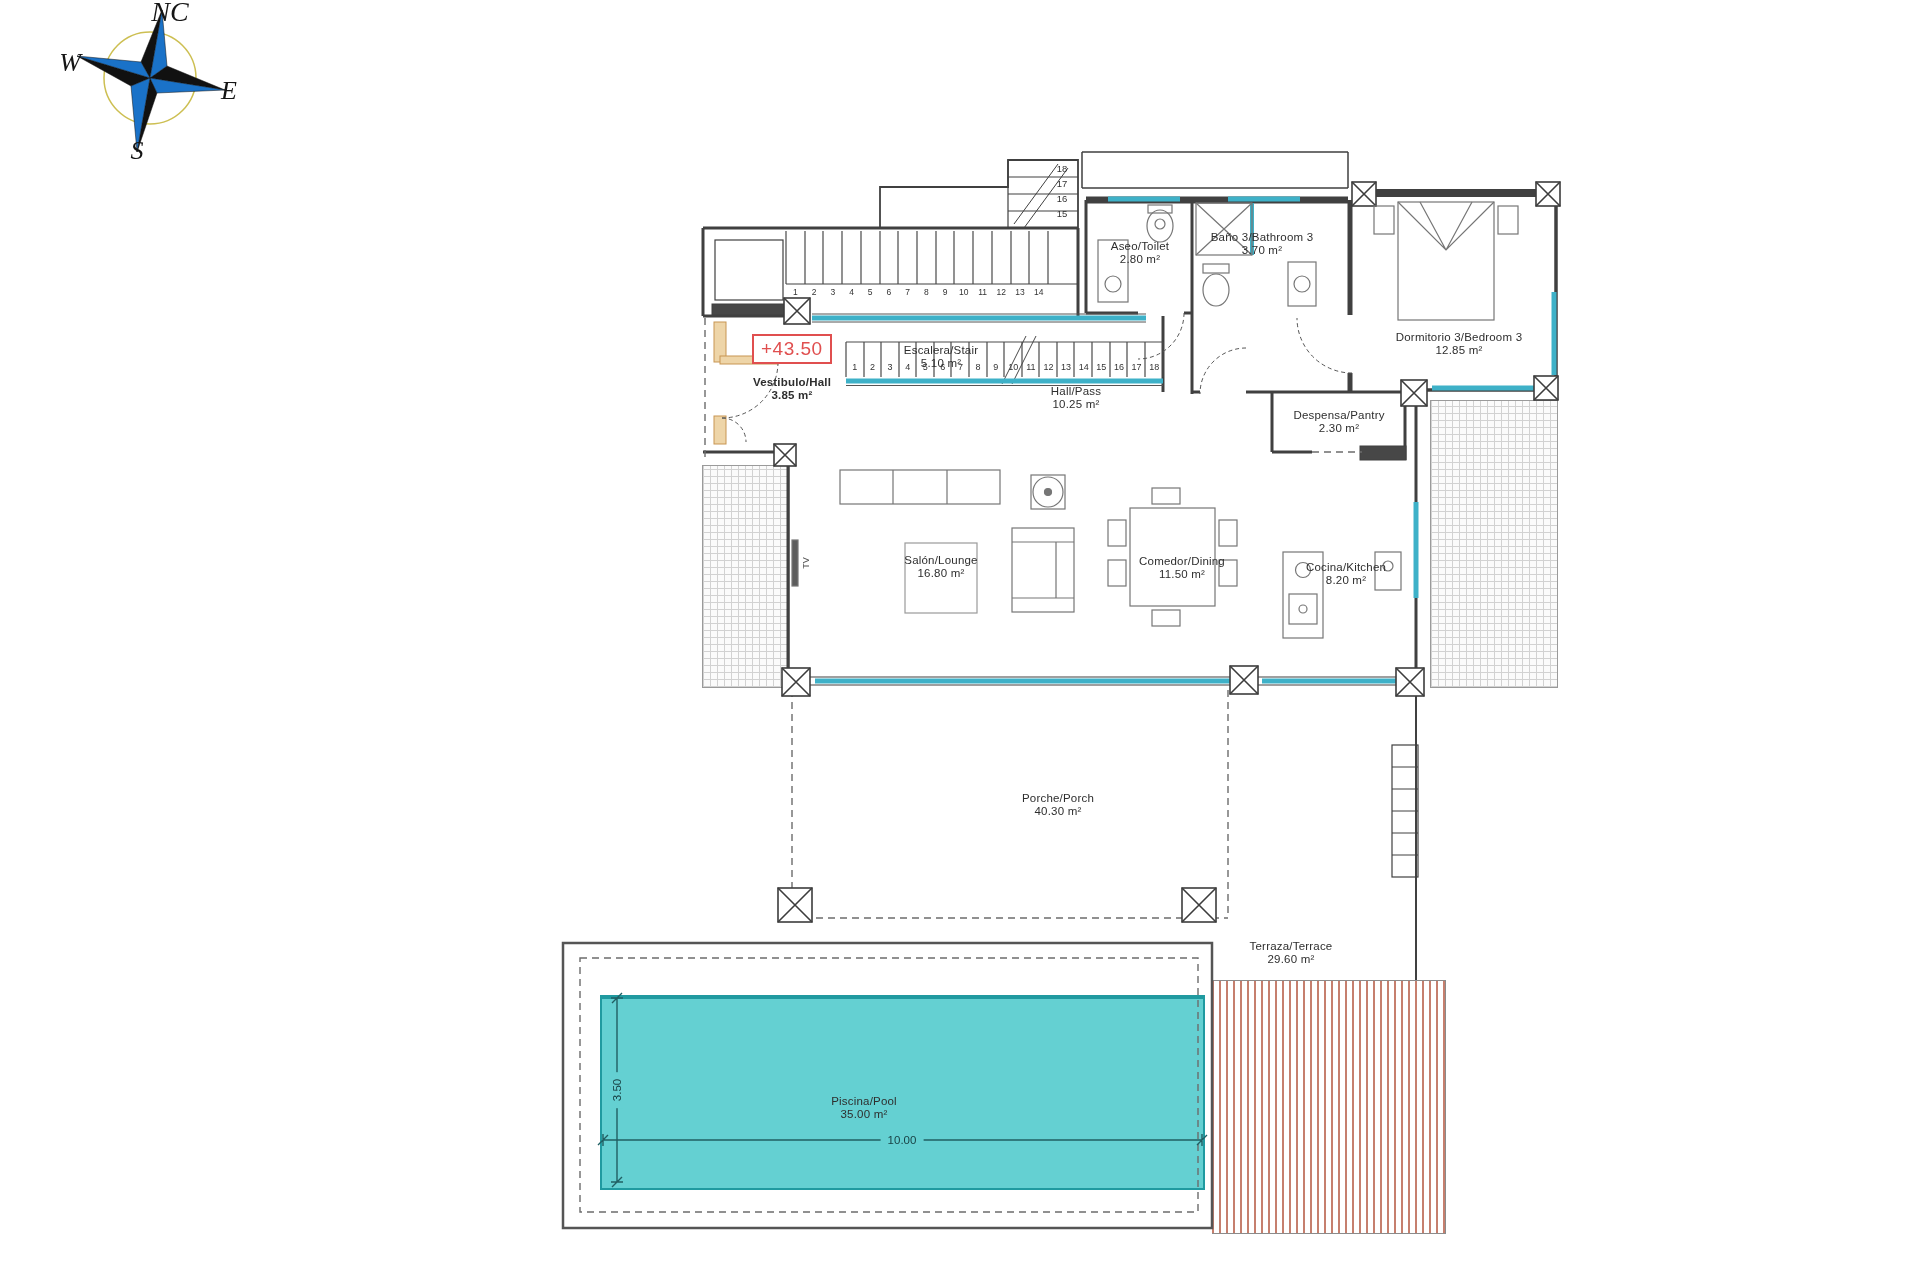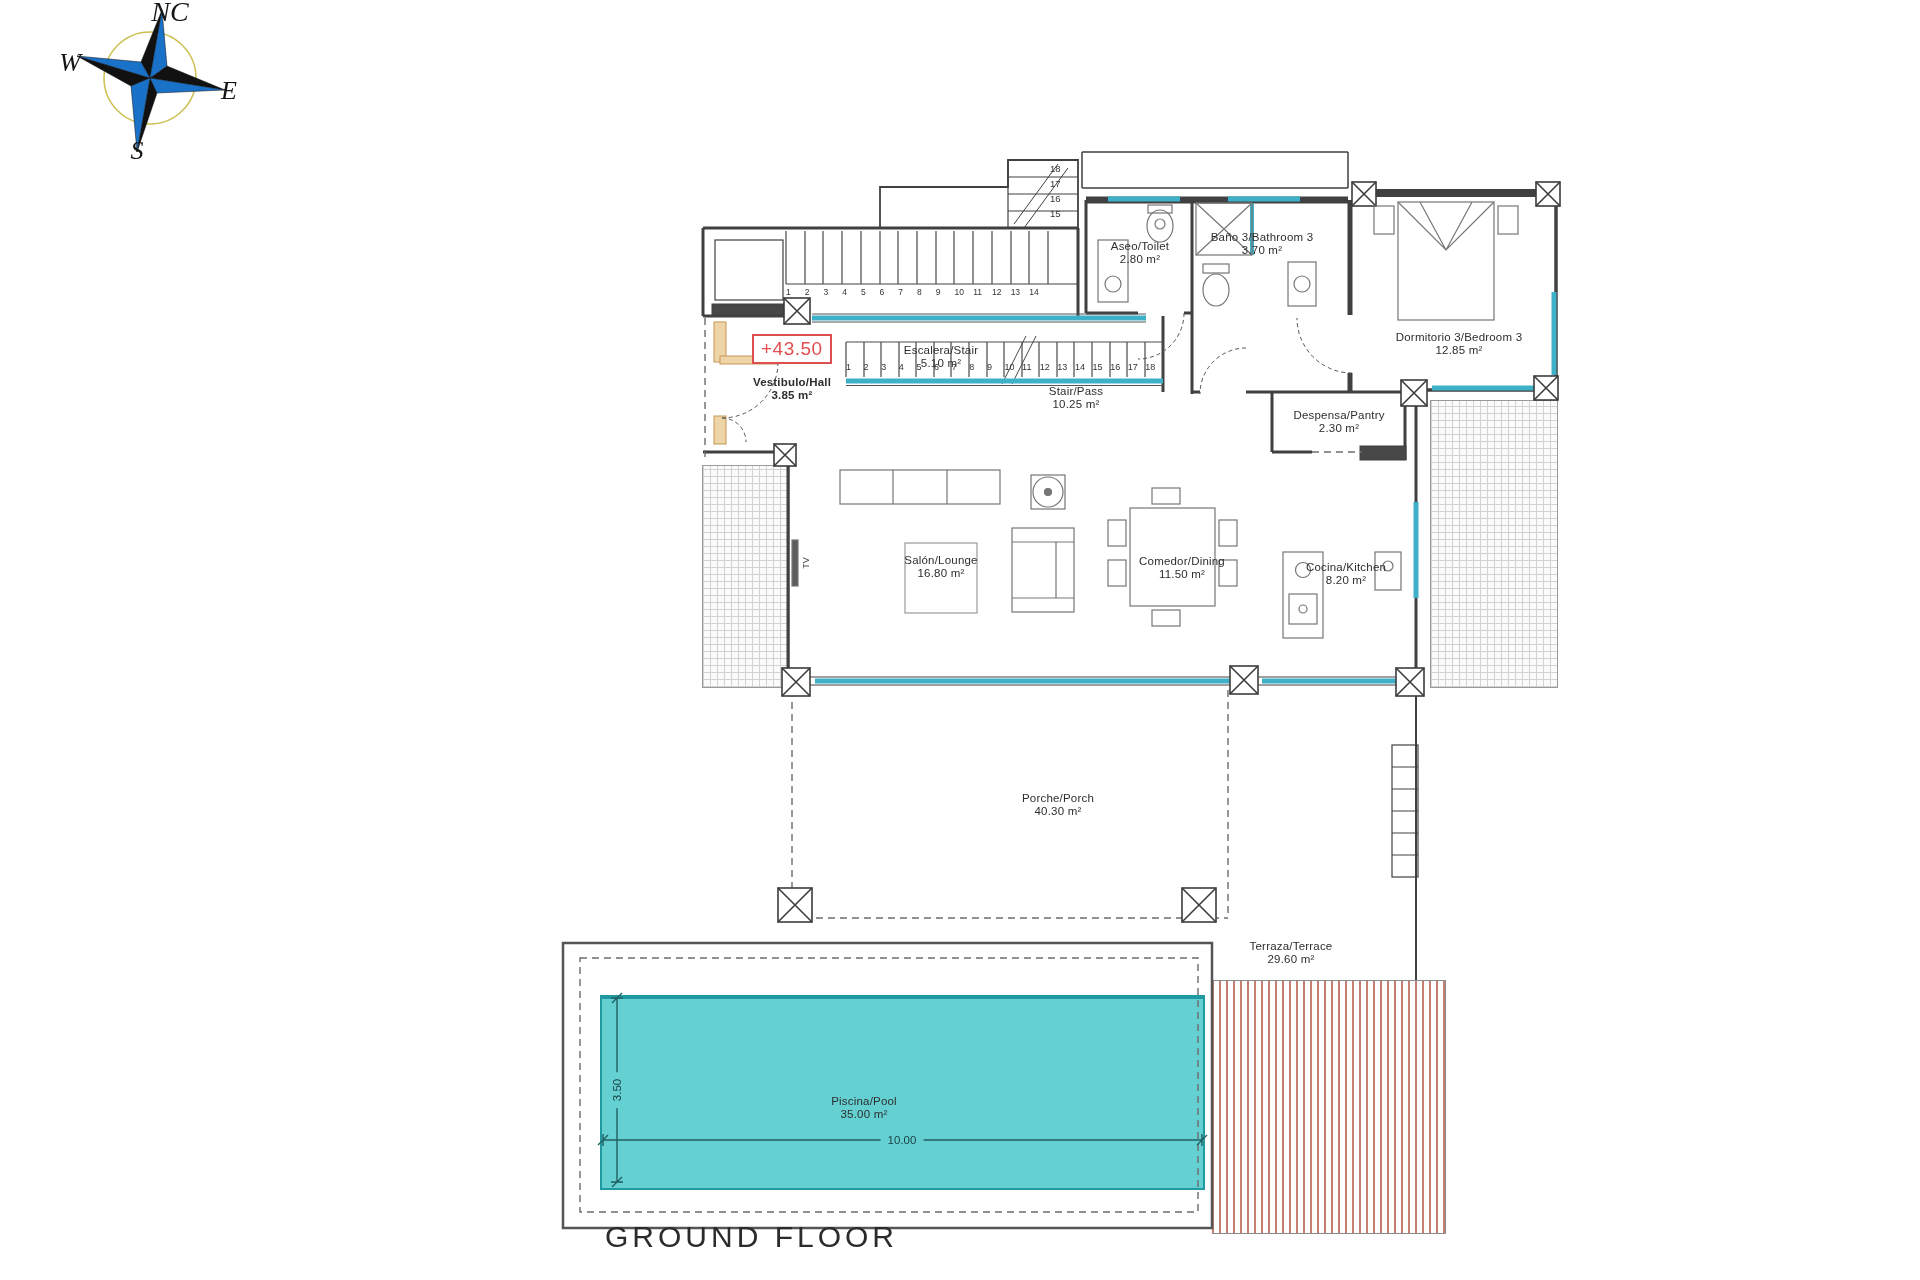--- a/index.html
+++ b/index.html
@@ -22,21 +22,21 @@
   .pool{position:absolute;background:var(--pool_fill,#64d0d2);
         border:2px solid var(--pool_edge,#209aa0);border-top-width:4px;box-sizing:border-box;}
   .dim-label{position:absolute;transform:translate(-50%,-50%);font-size:11.5px;color:#173f42;
         background:var(--pool_fill,#64d0d2);padding:0 7px;}
   .dim-label.vert{transform:translate(-50%,-50%) rotate(-90deg);}
   
   .elev{position:absolute;border:2px solid var(--marker_red,#e04f4f);color:var(--marker_red,#e04f4f);
         font-size:19px;padding:2px 7px;background:#fff;font-weight:500;letter-spacing:.5px;}
   
   .stair-nums{position:absolute;display:flex;color:#333;}
-  .stair-nums span{flex:1;text-align:left;line-height:1;}
+  .stair-nums span{flex:1;text-align:center;line-height:1;}
   #upper-run{left:786px;top:288px;width:262px;height:11px;font-size:8.5px;}
   #lower-run{left:846px;top:363px;width:317px;height:12px;font-size:9px;}
   #turn-run{left:1050px;top:164px;width:24px;height:60px;font-size:9.5px;flex-direction:column;}
   
   .cl{position:absolute;transform:translate(-50%,-50%);font-family:"Liberation Serif",serif;
       font-style:italic;color:#151515;}
   
   .title{position:absolute;font-size:30px;letter-spacing:4px;color:#2b2b2b;
          font-family:"Liberation Sans",sans-serif;}
   .tv{position:absolute;font-size:9px;color:#555;transform:rotate(-90deg);}
@@ -302,21 +302,21 @@
 
   <div class="rl" style="left:792px;top:389px;font-weight:bold;">
     <span>Vestibulo/Hall</span>
       <span class="area">3.85 m²</span>
     </div>
   <div class="rl" style="left:941px;top:357px;">
     <span>Escalera/Stair</span>
       <span class="area">5.10 m²</span>
     </div>
   <div class="rl" style="left:1076px;top:398px;">
-    <span>Stair/Pass</span>
+    <span>Hall/Pass</span>
       <span class="area">10.25 m²</span>
     </div>
   <div class="rl" style="left:1140px;top:253px;">
     <span>Aseo/Toilet</span>
       <span class="area">2.80 m²</span>
     </div>
   <div class="rl" style="left:1262px;top:244px;">
     <span>Baño 3/Bathroom 3</span>
       <span class="area">3.70 m²</span>
     </div>
@@ -351,15 +351,14 @@
   <div class="rl" style="left:864px;top:1108px;">
     <span>Piscina/Pool</span>
       <span class="area">35.00 m²</span>
     </div>
 
   <div class="tv" style="left:800px;top:558px;">TV</div>
 
   <div class="dim-label" style="left:902px;top:1140px;">10.00</div>
   <div class="dim-label vert" style="left:617px;top:1090px;">3.50</div>
 
-  <div class="title" style="left:605px;top:1220px;">GROUND FLOOR</div>
 
 </div>
 
 </body></html>

